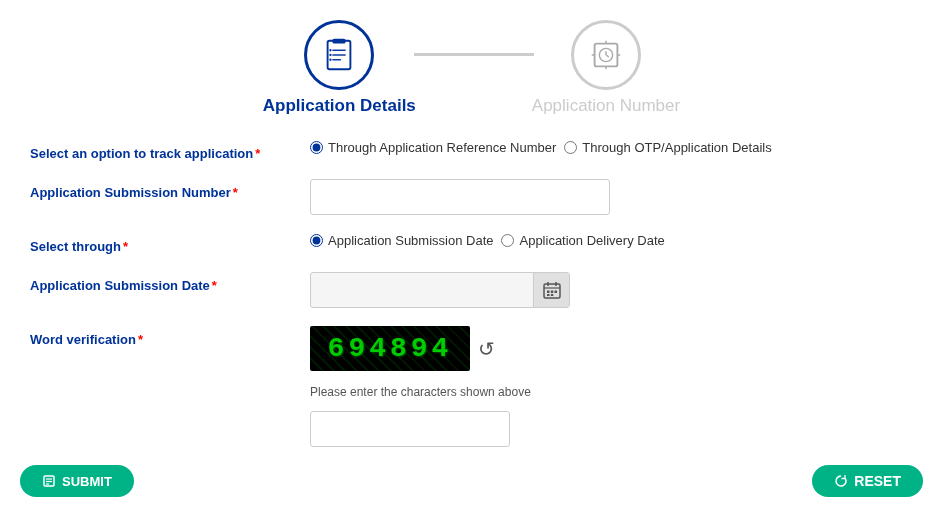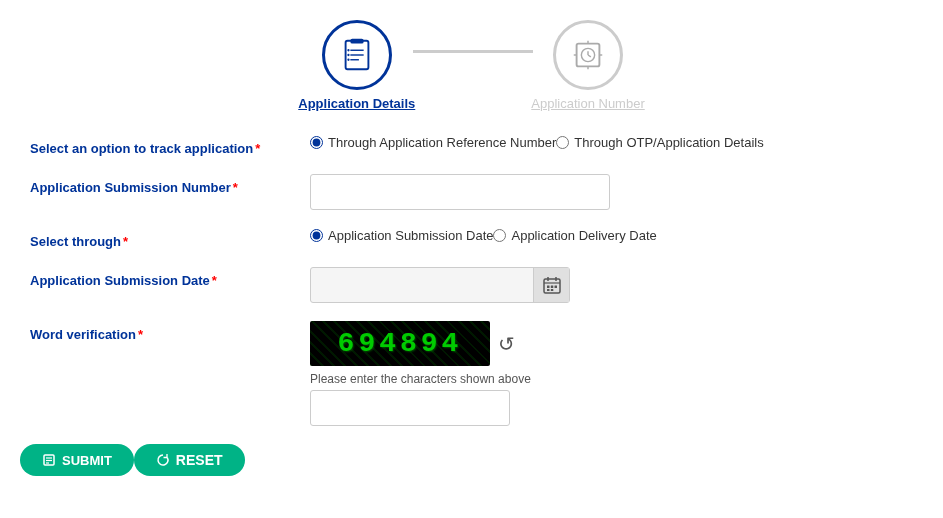--- a/index.html
+++ b/index.html
@@ -39,23 +39,22 @@
       align-items: center;
       justify-content: center;
       border: 3px solid #ccc;
       background: #fff;
       margin-bottom: 6px;
     }
     .step-circle.active {
       border-color: #003399;
     }
     .step-label {
-      font-size: 13px;
+      font-size: 17px;
       color: #ccc;
-      text-decoration: underline;
     }
     .step-label.active {
       color: #003399;
       font-weight: bold;
     }
     .step-connector {
       width: 120px;
       height: 3px;
       background: #ccc;
       margin-bottom: 28px;
@@ -82,20 +81,21 @@
     }
     .form-label .required {
       color: red;
       margin-left: 2px;
     }
     .form-control-area {
       flex: 1;
       display: flex;
       align-items: center;
       flex-wrap: wrap;
+      gap: 8px;
     }
 
     
     .radio-option {
       display: flex;
       align-items: center;
       gap: 5px;
       font-size: 13px;
       color: #333;
       cursor: pointer;
@@ -148,21 +148,21 @@
     }
 
     
     .captcha-wrap {
       display: flex;
       align-items: center;
       gap: 8px;
     }
     .captcha-image {
       background: #000;
-      width: 180px;
+      width: 160px;
       height: 45px;
       display: flex;
       align-items: center;
       justify-content: center;
       border-radius: 2px;
       position: relative;
       overflow: hidden;
     }
     .captcha-image::before {
       content: '';
@@ -204,21 +204,21 @@
       padding: 6px 10px;
       font-size: 13px;
       width: 200px;
       height: 36px;
       outline: none;
     }
 
     
     .button-row {
       display: flex;
-      justify-content: flex-start;
+      justify-content: space-between;
       gap: 0;
     }
     .btn-submit {
       background: #00b386;
       color: #fff;
       border: none;
       border-radius: 20px;
       padding: 8px 22px;
       font-size: 13px;
       font-weight: bold;

